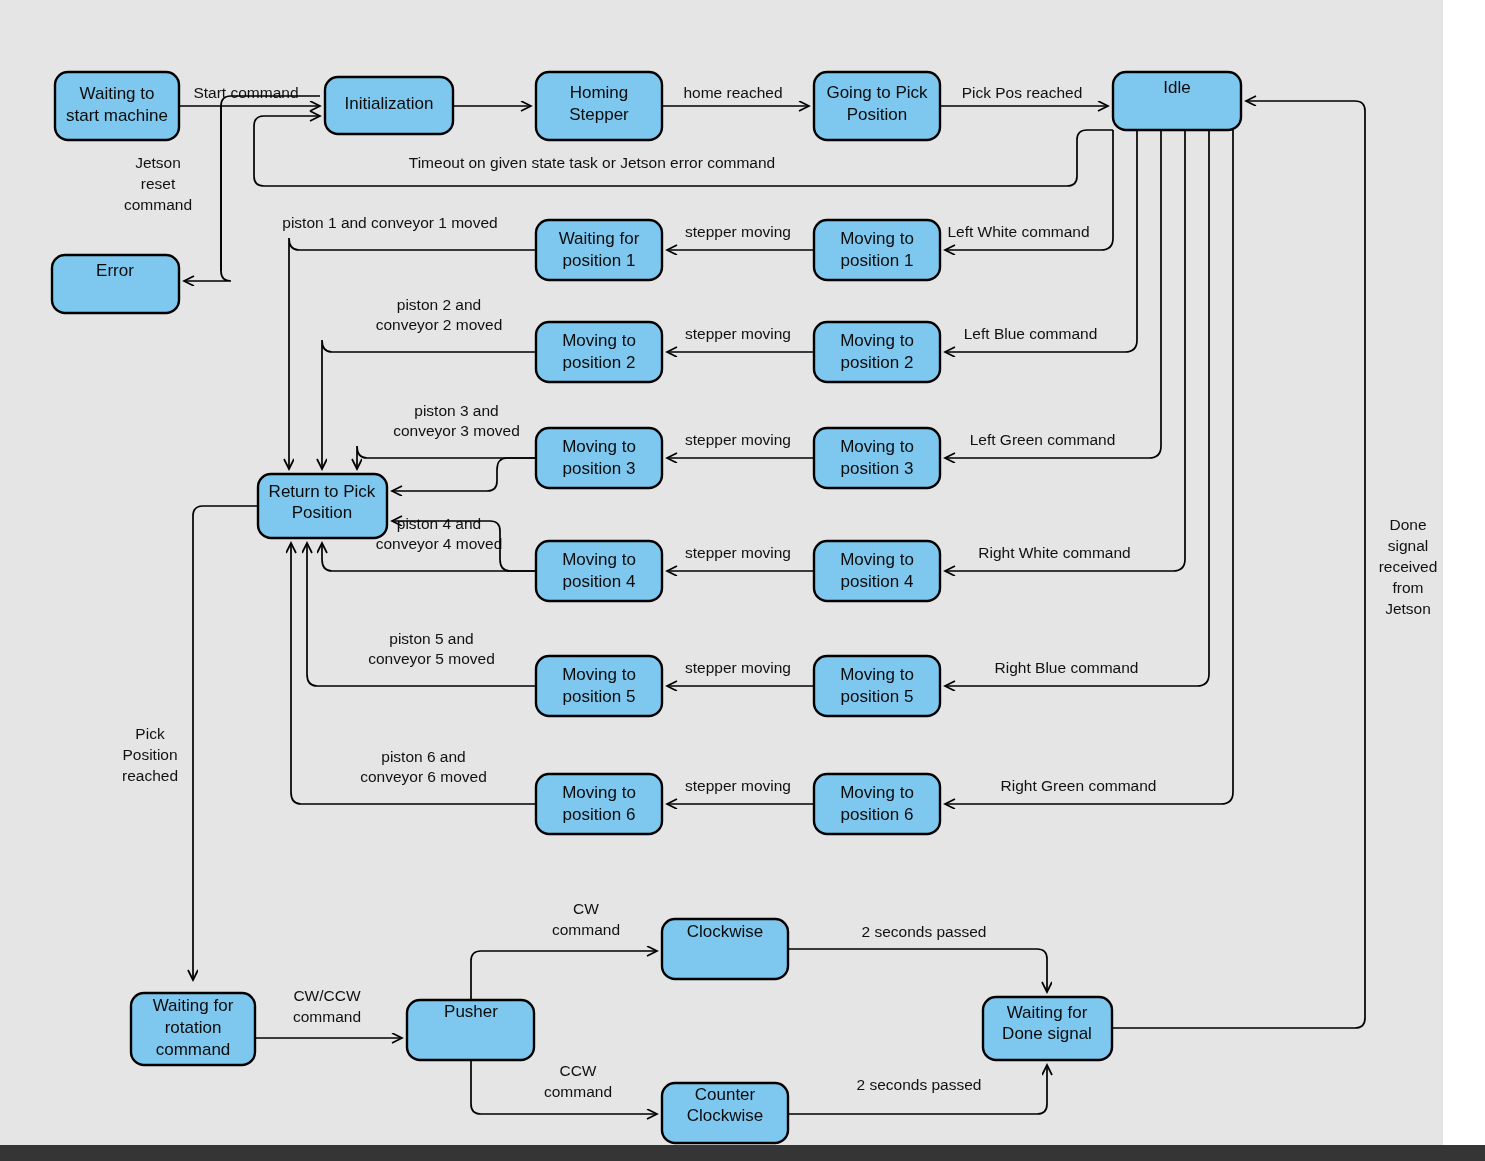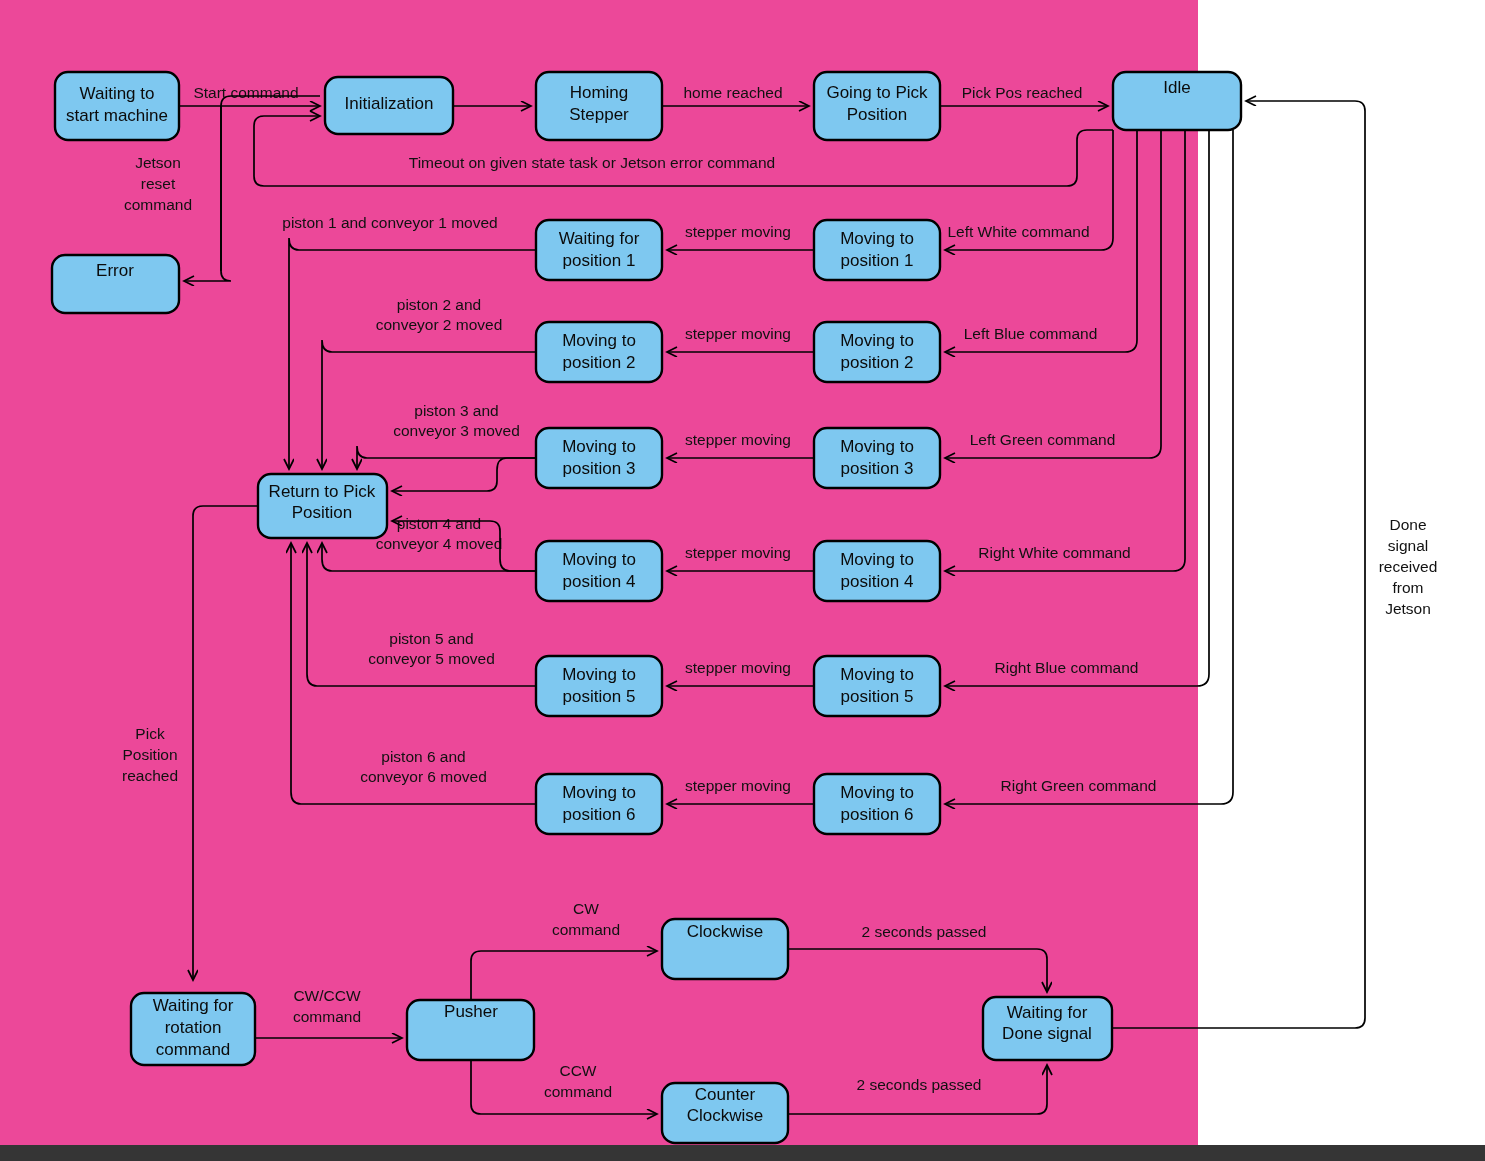--- a/index.html
+++ b/index.html
@@ -1,17 +1,17 @@
 <!DOCTYPE html>
 <html><head>
 <meta charset="utf-8">
 <style>
   html,body{margin:0;padding:0;background:#ffffff;}
   body{width:1485px;height:1161px;font-family:"Liberation Sans",sans-serif;overflow:hidden;}
-  #stage{position:relative;width:1198px;height:1161px;background:#ec4899;}
+  #stage{position:relative;width:1443px;height:1161px;background:#e5e5e5;}
   svg#diagram{position:absolute;left:0;top:0;width:1485px;height:1161px;display:block;}
   .node-rect{fill:#7EC8F0;stroke:#000000;stroke-width:2.4;}
   .edge{fill:none;stroke:#000000;stroke-width:1.7;}
   .node-label{font-family:"Liberation Sans",sans-serif;font-size:17px;fill:#0b0b0b;text-anchor:middle;dominant-baseline:middle;}
   .edge-label{font-family:"Liberation Sans",sans-serif;font-size:15.5px;fill:#111111;text-anchor:middle;dominant-baseline:middle;}
   .bottombar{position:absolute;left:0;top:1145px;width:1485px;height:16px;background:#353535;}
 </style>
 </head>
 <body>
 

